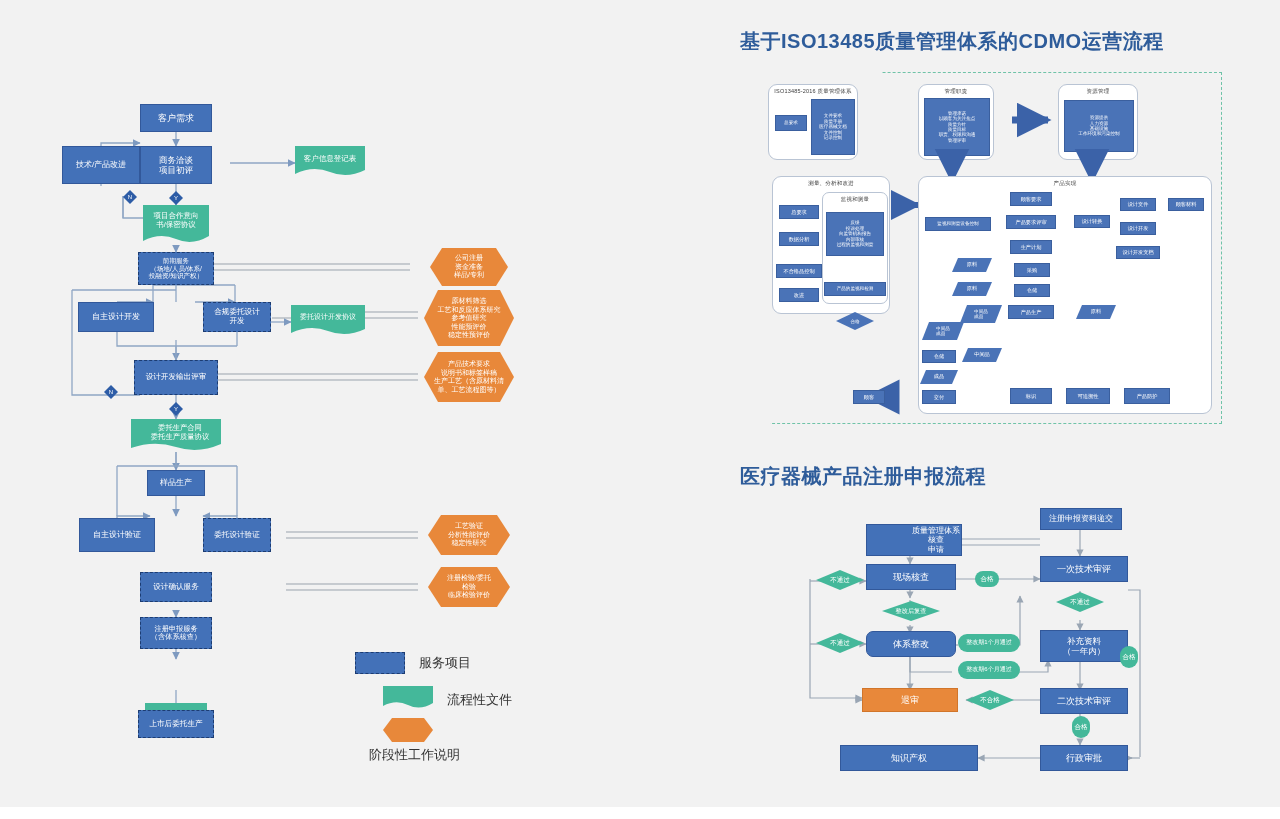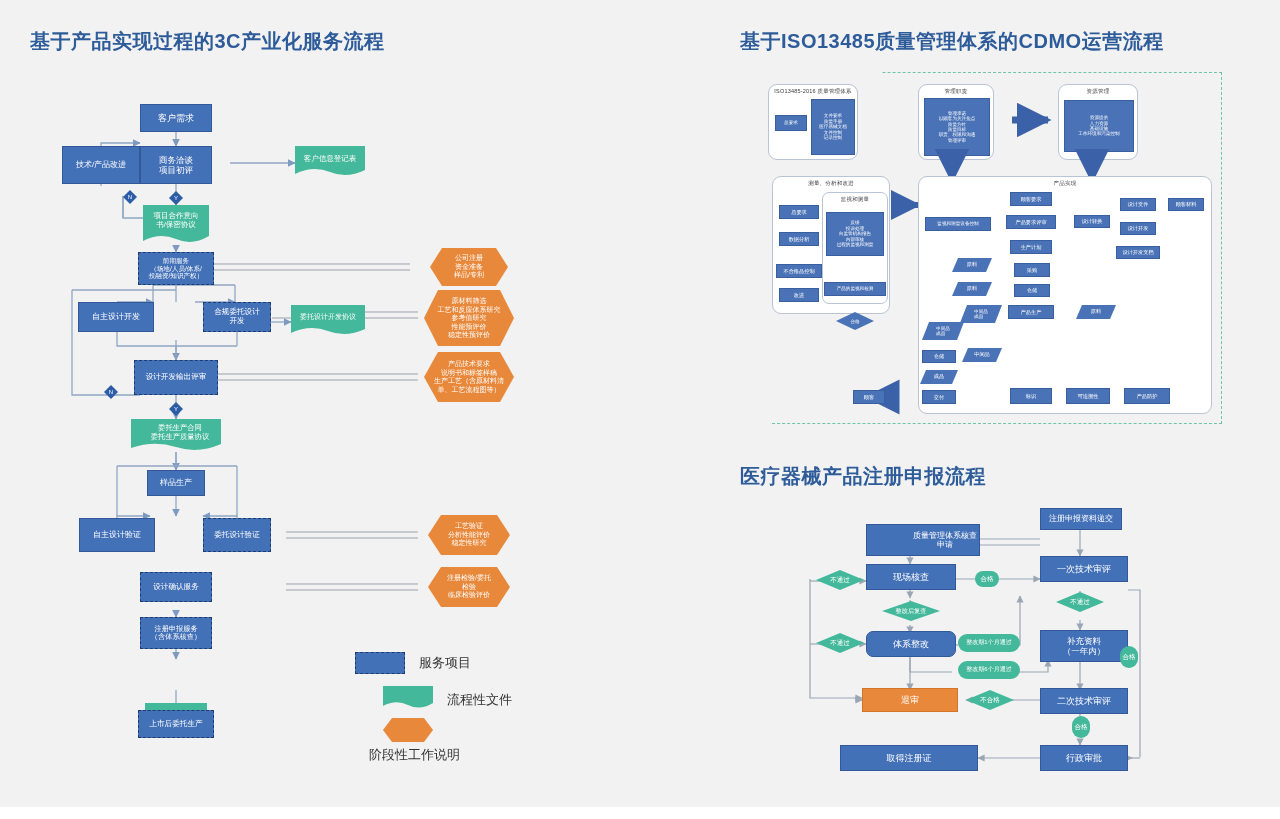--- a/index.html
+++ b/index.html
@@ -82,21 +82,20 @@
   .tiny { font-size:4.6px; }
   .tiny2{ font-size:5.2px; }
   .para{ position:absolute; }
   .para .pl{ position:absolute; inset:0; display:flex;align-items:center;justify-content:center;color:#fff;white-space:pre-line;line-height:1.15;}
 </style>
 </head>
 <body>
 
 <div class="page">
 
-  <h2 class="section-title" id="title-left">基于产品实现过程的3C产业化服务流程</h2>
   <h2 class="section-title" id="title-cdmo">基于ISO13485质量管理体系的CDMO运营流程</h2>
   <h2 class="section-title" id="title-reg">医疗器械产品注册申报流程</h2>
 
   <svg class="wires" width="720" height="800">
     <defs>
       <marker id="ar" markerWidth="7" markerHeight="7" refX="5.5" refY="3" orient="auto">
         <path d="M0,0 L6,3 L0,6 z" fill="#7e9ac0"></path>
       </marker>
     </defs>
     <g stroke="#8fa6c4" stroke-width="1.3" fill="none" marker-end="url(#ar)">
@@ -522,32 +521,32 @@
       <path d="M910,657 L910,672 L952,672"></path>
       <path d="M910,600 L910,612"></path>
       <path d="M935,645 L958,645"></path>
       <path d="M1128,590 L1140,590 L1140,757"></path>
       <path d="M1122,758 L1140,758"></path>
       <path d="M956,539 L1040,539"></path>
       <path d="M956,545 L1040,545"></path>
     </g>
   </svg>
 
-  <div class="node blue" style="left:866px;top:524px;width:114px;height:32px;font-size:8px;padding-left:44px;">质量管理体系核查
+  <div class="node blue" style="left:866px;top:524px;width:96px;height:32px;font-size:8px;padding-left:44px;">质量管理体系核查
 申请</div>
   <div class="node blue" style="left:1040px;top:508px;width:82px;height:22px;font-size:8px;">注册申报资料递交</div>
   <div class="node blue" style="left:866px;top:564px;width:90px;height:26px;font-size:9px;">现场核查</div>
   <div class="node blue" style="left:1040px;top:556px;width:88px;height:26px;font-size:9px;">一次技术审评</div>
   <div class="node blue" style="left:866px;top:631px;width:90px;height:26px;font-size:9px;border-radius:7px;">体系整改</div>
   <div class="node blue" style="left:1040px;top:630px;width:88px;height:32px;font-size:8.5px;">补充资料
 （一年内）</div>
   <div class="node orange" style="left:862px;top:688px;width:96px;height:24px;font-size:9px;">退审</div>
   <div class="node blue" style="left:1040px;top:688px;width:88px;height:26px;font-size:9px;">二次技术审评</div>
   <div class="node blue" style="left:1040px;top:745px;width:88px;height:26px;font-size:9px;">行政审批</div>
-  <div class="node blue" style="left:840px;top:745px;width:138px;height:26px;font-size:9px;">取得注册证</div>
+  <div class="node blue" style="left:840px;top:745px;width:138px;height:26px;font-size:9px;">知识产权</div>
 
   <div class="diamond" style="left:816px;top:570px;width:48px;height:20px;">
     <svg width="48" height="20">
         <polygon points="24,0 48,10 24,20 0,10" fill="#44b89a"></polygon>
       </svg>
     <div class="dl" style="font-size:6.5px;">不通过</div>
   </div>
   <div class="diamond" style="left:816px;top:633px;width:48px;height:20px;">
     <svg width="48" height="20">
         <polygon points="24,0 48,10 24,20 0,10" fill="#44b89a"></polygon>

